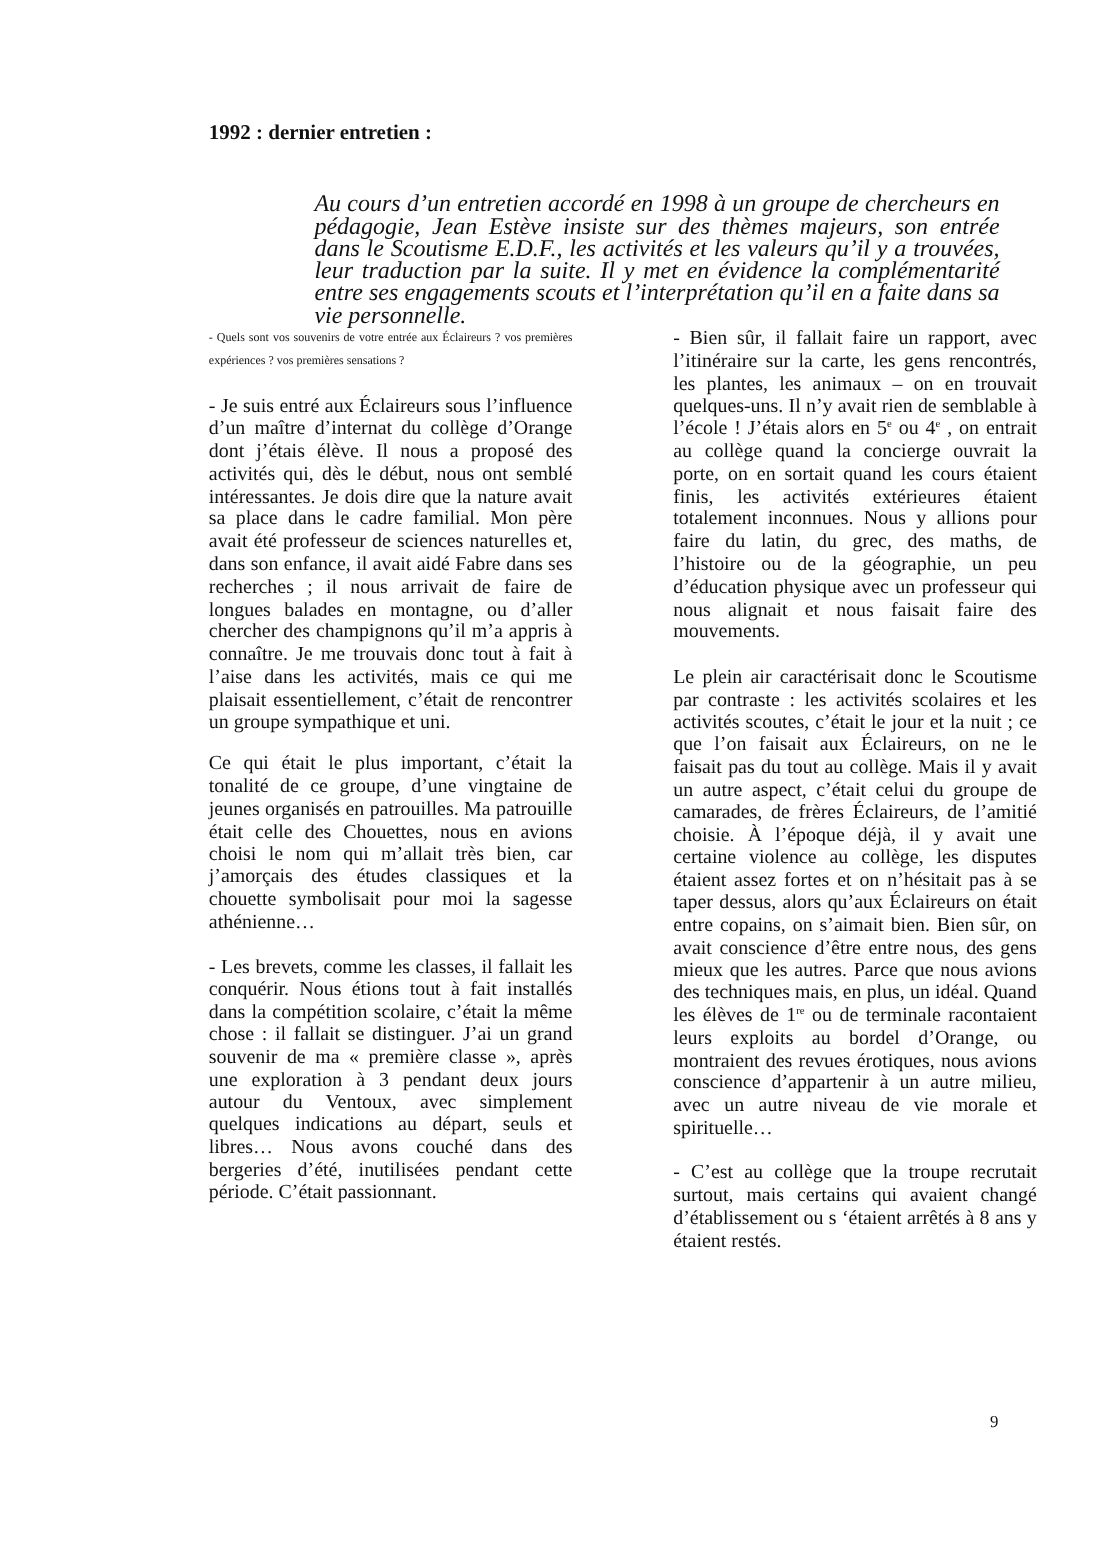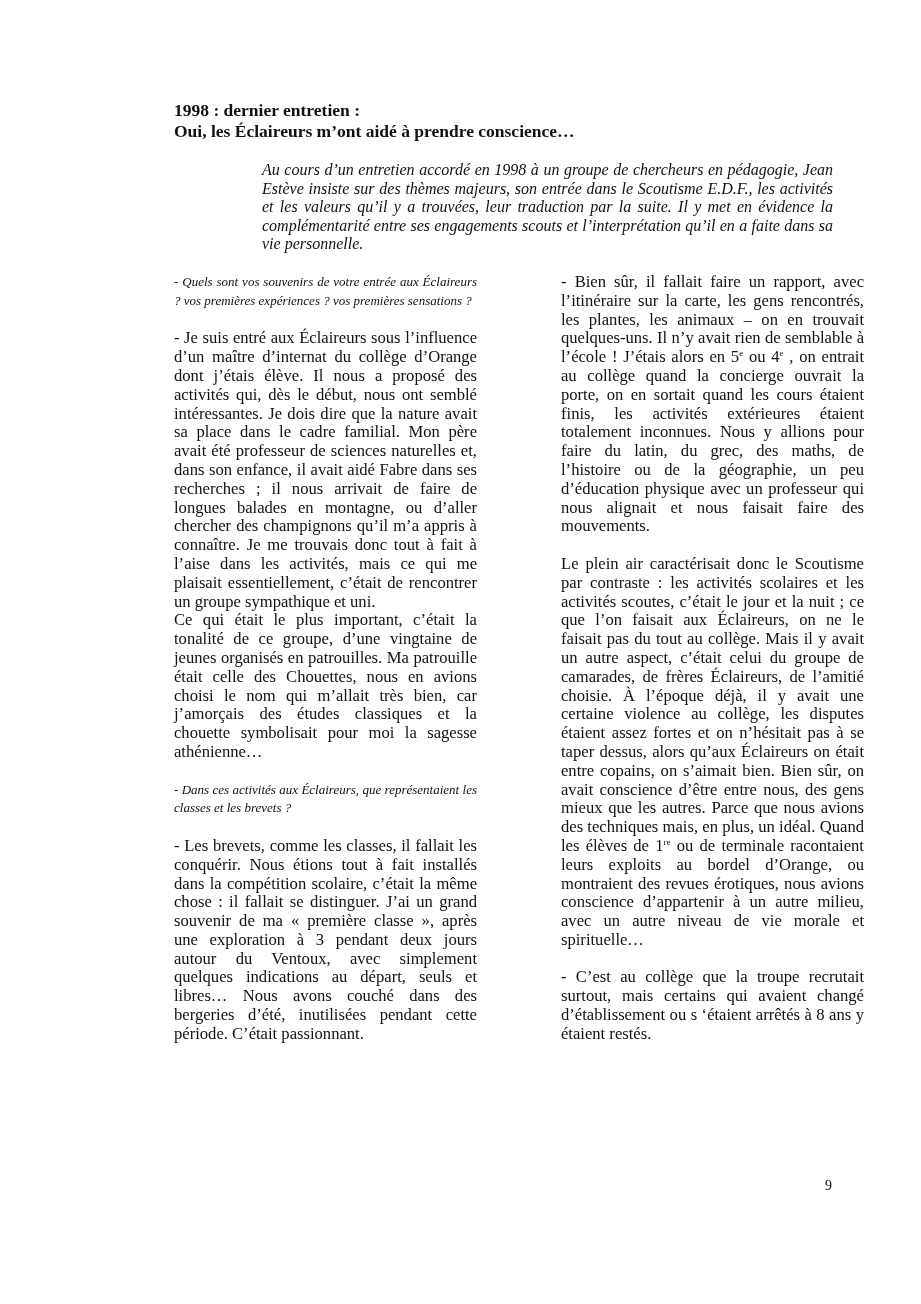--- a/index.html
+++ b/index.html
@@ -8,53 +8,51 @@
       color: #111111;
       font-family: "Liberation Serif", "DejaVu Serif", serif;
     }
     .title {
       position: absolute; left: 174px; top: 100px; width: 680px;
       font-weight: bold; font-size: 17.5px; line-height: 21px;
     }
     .title div { white-space: nowrap; }
     .intro {
       position: absolute; left: 262px; top: 161px; width: 571px;
-      font-style: italic; font-size: 16px; line-height: 18.6px;
+      font-style: italic; font-size: 20px; line-height: 18.6px;
       text-align: justify;
     }
     .col {
       position: absolute; top: 273px; width: 303px;
       font-size: 16.6px; line-height: 18.8px;
     }
     .col.left { left: 174px; }
     .col.right { left: 561px; }
     .para { text-align: justify; margin: 0 0 18.8px 0; }
-    .para.tight { margin-bottom: 0; }
-    .q { font-style: italic; font-size: 13px; }
+    .para.tight { margin-bottom: 16px; }
+    .q { font-size: 10px; }
     sup { font-size: 9px; line-height: 0; vertical-align: 6px; }
     .pagenum {
       position: absolute; left: 825px; top: 1178px;
       font-size: 14px;
     }
   </style>
 </head>
 <body>
 
 <div class="title">
-  <div>1998 : dernier entretien :</div>
-  <div>Oui, les Éclaireurs m’ont aidé à prendre conscience…</div>
+  <div>1992 : dernier entretien :</div>
 </div>
 
 <div class="intro">Au cours d’un entretien accordé en 1998 à un groupe de chercheurs en pédagogie, Jean Estève insiste sur des thèmes majeurs, son entrée dans le Scoutisme E.D.F., les activités et les valeurs qu’il y a trouvées, leur traduction par la suite. Il y met en évidence la complémentarité entre ses engagements scouts et l’interprétation qu’il en a faite dans sa vie personnelle.</div>
 
 <div class="col left">
   <p class="para q">- Quels sont vos souvenirs de votre entrée aux Éclaireurs ? vos premières expériences ? vos premières sensations ?</p>
   <p class="para tight">- Je suis entré aux Éclaireurs sous l’influence d’un maître d’internat du collège d’Orange dont j’étais élève. Il nous a proposé des activités qui, dès le début, nous ont semblé intéressantes. Je dois dire que la nature avait sa place dans le cadre familial. Mon père avait été professeur de sciences naturelles et, dans son enfance, il avait aidé Fabre dans ses recherches ; il nous arrivait de faire de longues balades en montagne, ou d’aller chercher des champignons qu’il m’a appris à connaître. Je me trouvais donc tout à fait à l’aise dans les activités, mais ce qui me plaisait essentiellement, c’était de rencontrer un groupe sympathique et uni.</p>
   <p class="para">Ce qui était le plus important, c’était la tonalité de ce groupe, d’une vingtaine de jeunes organisés en patrouilles. Ma patrouille était celle des Chouettes, nous en avions choisi le nom qui m’allait très bien, car j’amorçais des études classiques et la chouette symbolisait pour moi la sagesse athénienne…</p>
-  <p class="para q">- Dans ces activités aux Éclaireurs, que représentaient les classes et les brevets ?</p>
   <p class="para">- Les brevets, comme les classes, il fallait les conquérir. Nous étions tout à fait installés dans la compétition scolaire, c’était la même chose : il fallait se distinguer. J’ai un grand souvenir de ma « première classe », après une exploration à 3 pendant deux jours autour du Ventoux, avec simplement quelques indications au départ, seuls et libres… Nous avons couché dans des bergeries d’été, inutilisées pendant cette période. C’était passionnant.</p>
 </div>
 
 <div class="col right">
   <p class="para"><span>- Bien sûr, il fallait faire un rapport, avec l’itinéraire sur la carte, les gens rencontrés, les plantes, les animaux – on en trouvait quelques-uns. Il n’y avait rien de semblable à l’école ! J’étais alors en 5</span><sup>e</sup><span> ou 4</span><sup>e</sup><span> , on entrait au collège quand la concierge ouvrait la porte, on en sortait quand les cours étaient finis, les activités extérieures étaient totalement inconnues. Nous y allions pour faire du latin, du grec, des maths, de l’histoire ou de la géographie, un peu d’éducation physique avec un professeur qui nous alignait et nous faisait faire des mouvements.</span></p>
   <p class="para"><span>Le plein air caractérisait donc le Scoutisme par contraste : les activités scolaires et les activités scoutes, c’était le jour et la nuit ; ce que l’on faisait aux Éclaireurs, on ne le faisait pas du tout au collège. Mais il y avait un autre aspect, c’était celui du groupe de camarades, de frères Éclaireurs, de l’amitié choisie. À l’époque déjà, il y avait une certaine violence au collège, les disputes étaient assez fortes et on n’hésitait pas à se taper dessus, alors qu’aux Éclaireurs on était entre copains, on s’aimait bien. Bien sûr, on avait conscience d’être entre nous, des gens mieux que les autres. Parce que nous avions des techniques mais, en plus, un idéal. Quand les élèves de 1</span><sup>re</sup><span> ou de terminale racontaient leurs exploits au bordel d’Orange, ou montraient des revues érotiques, nous avions conscience d’appartenir à un autre milieu, avec un autre niveau de vie morale et spirituelle…</span></p>
   <p class="para">- C’est au collège que la troupe recrutait surtout, mais certains qui avaient changé d’établissement ou s ‘étaient arrêtés à 8 ans y étaient restés.</p>
 </div>
 
 <div class="pagenum">9</div>

